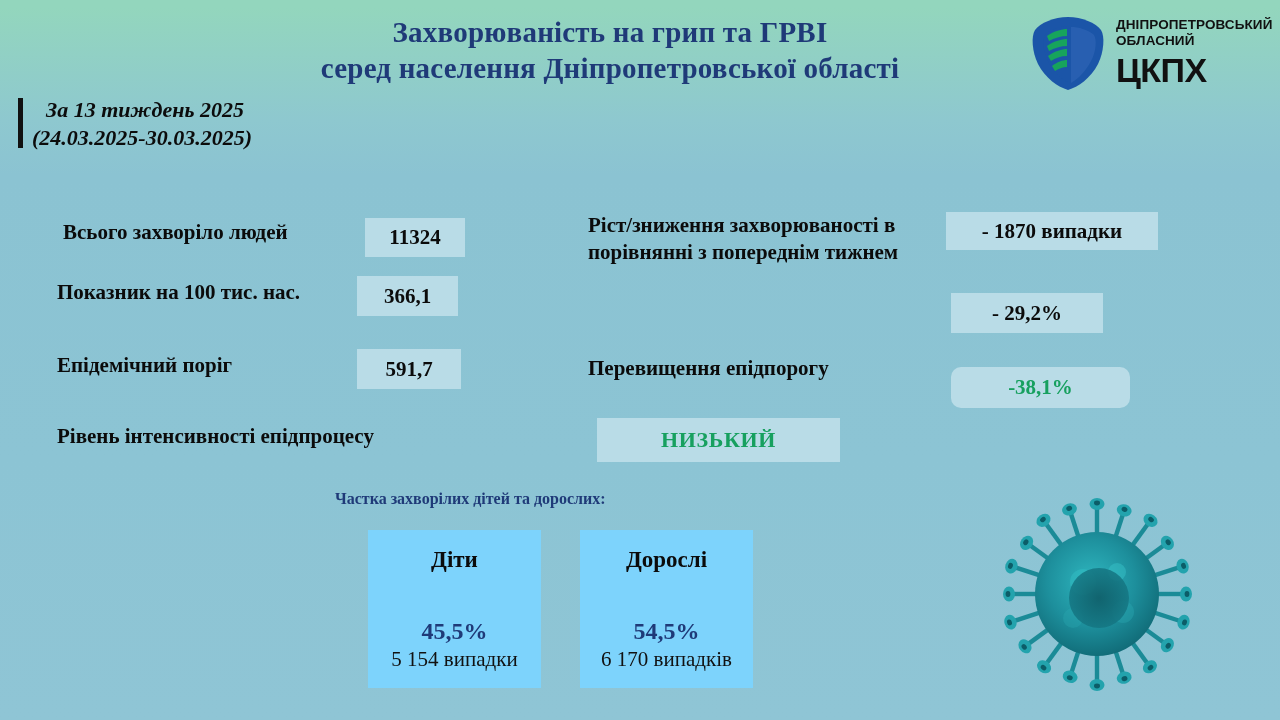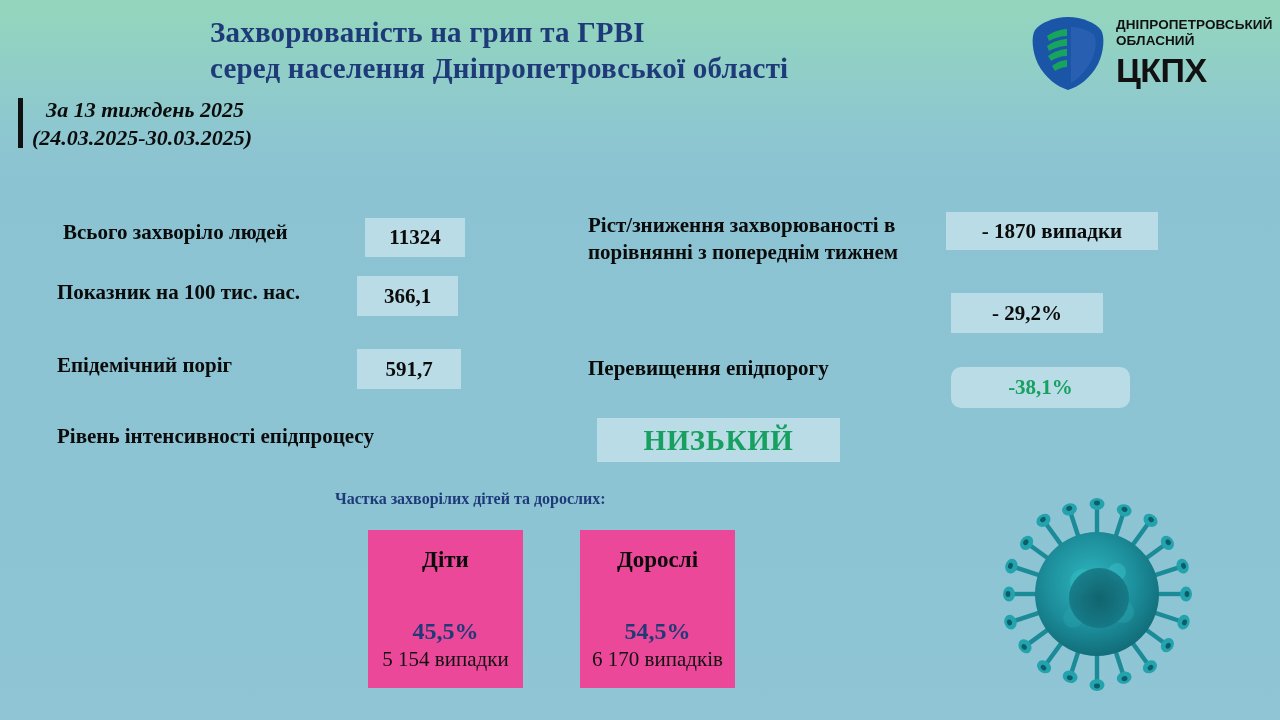--- a/index.html
+++ b/index.html
@@ -25,21 +25,21 @@
     width: 1280px;
     height: 720px;
   }
 
   
   .title {
     position: absolute;
     left: 210px;
     top: 14px;
     width: 800px;
-    text-align: left;
+    text-align: center;
     color: #1f3a78;
     font-weight: bold;
     font-size: 29px;
     line-height: 36px;
     letter-spacing: 0.2px;
   }
   .title .line2 { display: block; }
 
   
   .logo {
@@ -132,44 +132,44 @@
 
   
   #lbl-total   { left: 63px;  top: 219px; }
   #box-total   { left: 365px; top: 218px; width: 100px; height: 39px; }
   #lbl-rate    { left: 57px;  top: 279px; }
   #box-rate    { left: 357px; top: 276px; width: 101px; height: 40px; }
   #lbl-thresh  { left: 57px;  top: 352px; }
   #box-thresh  { left: 357px; top: 349px; width: 104px; height: 40px; }
   #lbl-level   { left: 57px;  top: 423px; }
   #box-level   { left: 597px; top: 418px; width: 243px; height: 44px;
-                 font-size: 29px; letter-spacing: 0.6px; }
+                 font-size: 22px; letter-spacing: 0.6px; }
 
   
   #lbl-change  { left: 588px; top: 212px; width: 330px; }
   #box-change-cases { left: 946px; top: 212px; width: 212px; height: 38px; }
   #box-change-pct   { left: 951px; top: 293px; width: 152px; height: 40px; }
   #lbl-excess  { left: 588px; top: 355px; }
   #box-excess  { left: 951px; top: 367px; width: 179px; height: 41px; border-radius: 10px; }
 
   
   .share-title {
     position: absolute;
     left: 335px;
     top: 490px;
     color: #1f3a78;
     font-weight: bold;
     font-size: 16px;
   }
   .share-card {
     position: absolute;
     top: 530px;
-    width: 155px;
+    width: 173px;
     height: 158px;
-    background: #ec4899;
+    background: #7dd3fc;
   }
   #card-children { left: 368px; }
   #card-adults   { left: 580px; }
   .card-name {
     position: absolute;
     top: 17px;
     left: 0;
     width: 100%;
     text-align: center;
     color: #0b0b0b;

